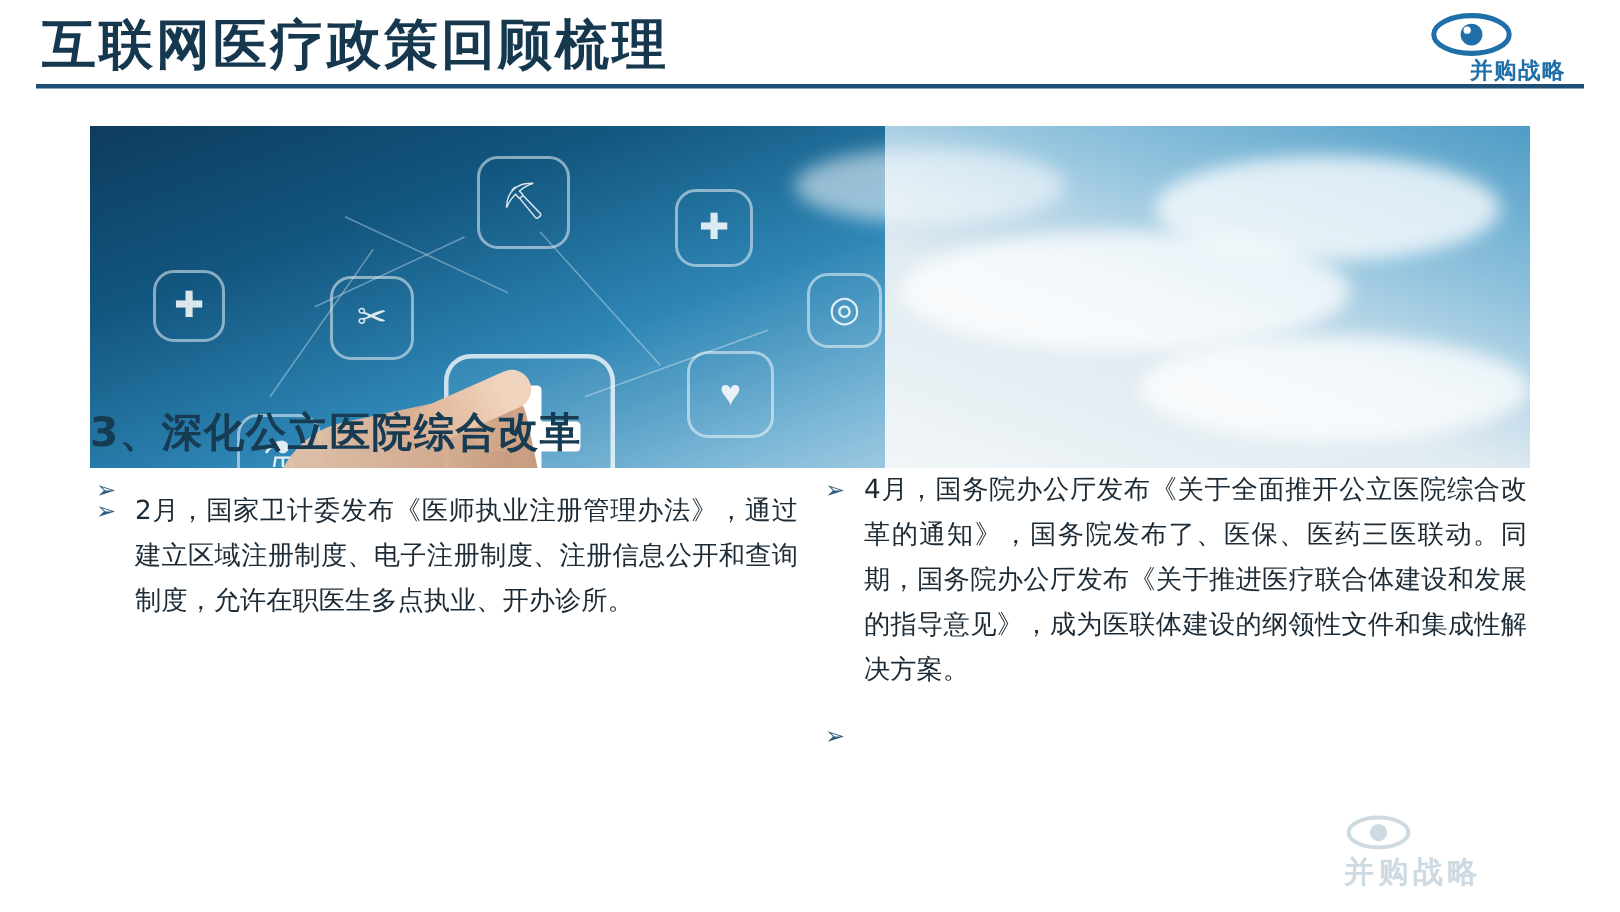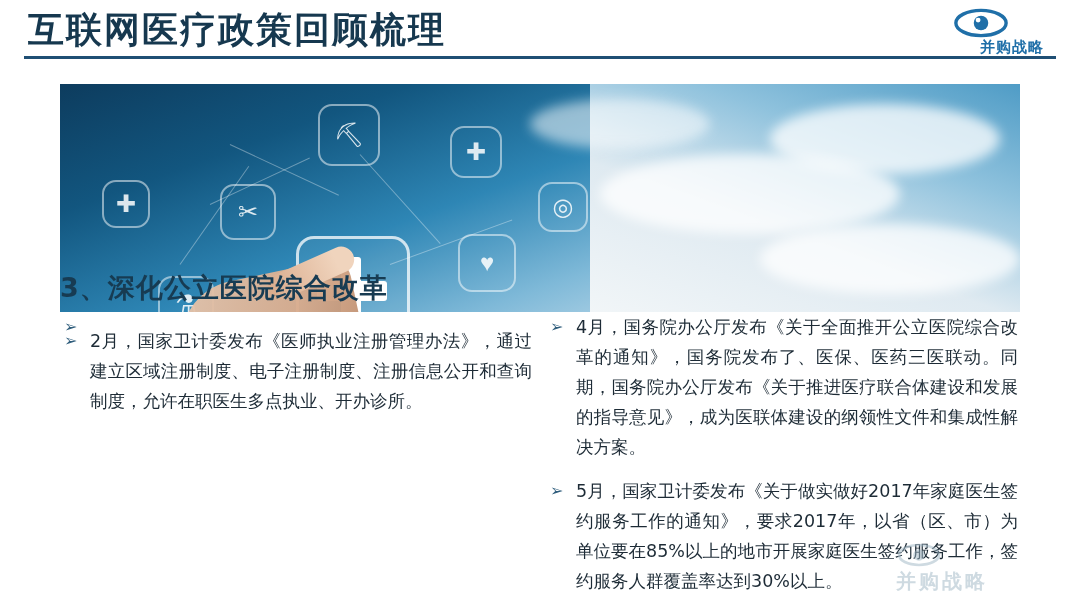--- a/index.html
+++ b/index.html
@@ -308,21 +308,20 @@
       </div>
     </div>
 
     <div class="col col-right">
       <div class="para">
         <span class="bullet">➢</span>
         <span>4月，国务院办公厅发布《关于全面推开公立医院综合改革的通知》，国务院发布了、医保、医药三医联动。同期，国务院办公厅发布《关于推进医疗联合体建设和发展的指导意见》，成为医联体建设的纲领性文件和集成性解决方案。</span>
       </div>
       <div class="para">
         <span class="bullet">➢</span>
-        <span>5月，国家卫计委发布《关于做实做好2017年家庭医生签约服务工作的通知》，要求2017年，以省（区、市）为单位要在85%以上的地市开展家庭医生签约服务工作，签约服务人群覆盖率达到30%以上。</span>
       </div>
     </div>
 
   </div>
 
   <div class="watermark">
     <svg class="wm-eye" viewBox="0 0 120 60">
       <ellipse cx="60" cy="30" rx="52" ry="26" fill="none" stroke="#9fb6c4" stroke-width="7"></ellipse>
       <circle cx="60" cy="30" r="15" fill="#9fb6c4"></circle>
     </svg>

